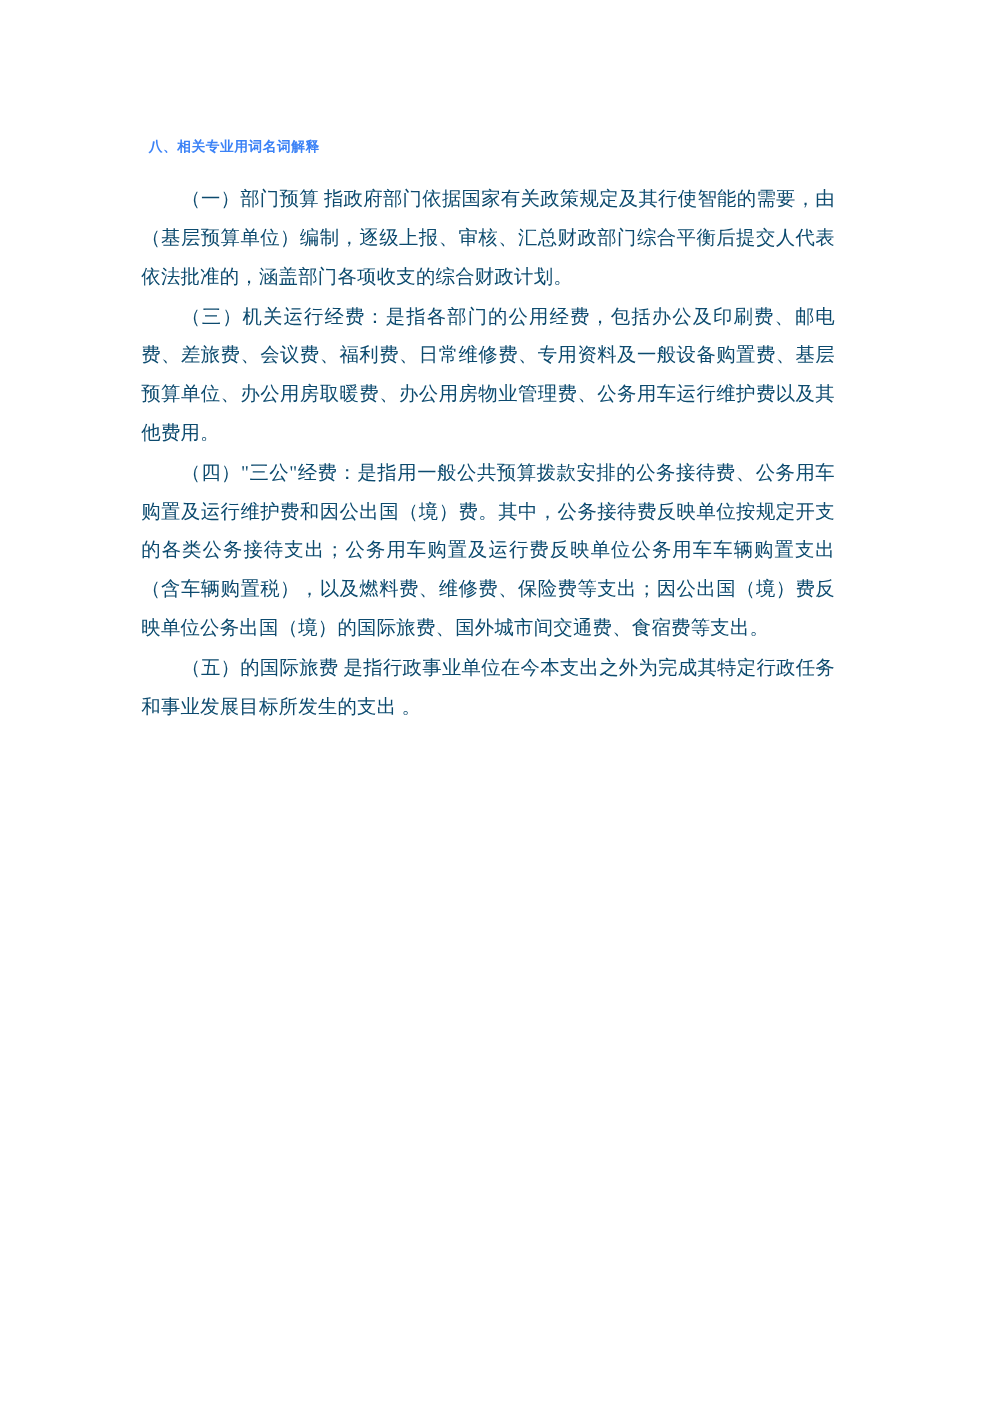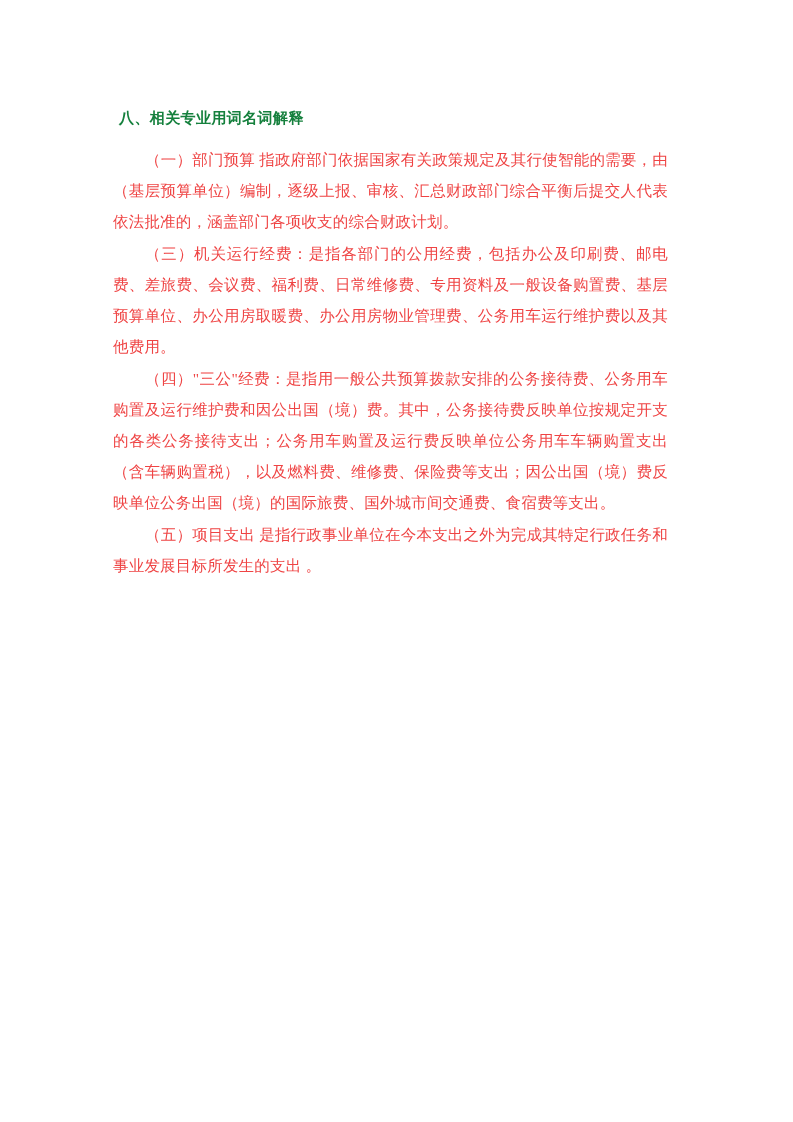--- a/index.html
+++ b/index.html
@@ -17,44 +17,44 @@
     overflow: hidden;
   }
   .content {
     position: absolute;
     left: 113px;
     top: 104px;
     width: 570px;
   }
   .doc-heading {
     font-family: "Liberation Sans", sans-serif;
-    font-size: 15px;
+    font-size: 11px;
     font-weight: bold;
-    color: #15803d;
+    color: #3b82f6;
     line-height: 28px;
     letter-spacing: 0.4px;
     margin: 0 0 12px 0;
     text-indent: 6px;
   }
   .para {
     font-family: "Liberation Serif", serif;
     font-size: 15.5px;
-    color: #ef4444;
+    color: #0c4a6e;
     line-height: 31px;
     margin: 0 15px 1px 0;
     text-align: justify;
     text-justify: inter-ideograph;
     text-indent: 32px;
     letter-spacing: 0.2px;
   }
 </style>
 </head>
 <body>
 
 <div class="page">
   <div class="content">
     <h1 class="doc-heading">八、相关专业用词名词解释</h1>
     <p class="para">（一）部门预算 指政府部门依据国家有关政策规定及其行使智能的需要，由（基层预算单位）编制，逐级上报、审核、汇总财政部门综合平衡后提交人代表依法批准的，涵盖部门各项收支的综合财政计划。</p>
     <p class="para">（三）机关运行经费：是指各部门的公用经费，包括办公及印刷费、邮电费、差旅费、会议费、福利费、日常维修费、专用资料及一般设备购置费、基层预算单位、办公用房取暖费、办公用房物业管理费、公务用车运行维护费以及其他费用。</p>
     <p class="para">（四）"三公"经费：是指用一般公共预算拨款安排的公务接待费、公务用车购置及运行维护费和因公出国（境）费。其中，公务接待费反映单位按规定开支的各类公务接待支出；公务用车购置及运行费反映单位公务用车车辆购置支出（含车辆购置税），以及燃料费、维修费、保险费等支出；因公出国（境）费反映单位公务出国（境）的国际旅费、国外城市间交通费、食宿费等支出。</p>
-    <p class="para">（五）项目支出 是指行政事业单位在今本支出之外为完成其特定行政任务和事业发展目标所发生的支出 。</p>
+    <p class="para">（五）的国际旅费 是指行政事业单位在今本支出之外为完成其特定行政任务和事业发展目标所发生的支出 。</p>
   </div>
 </div>
 
 </body></html>

